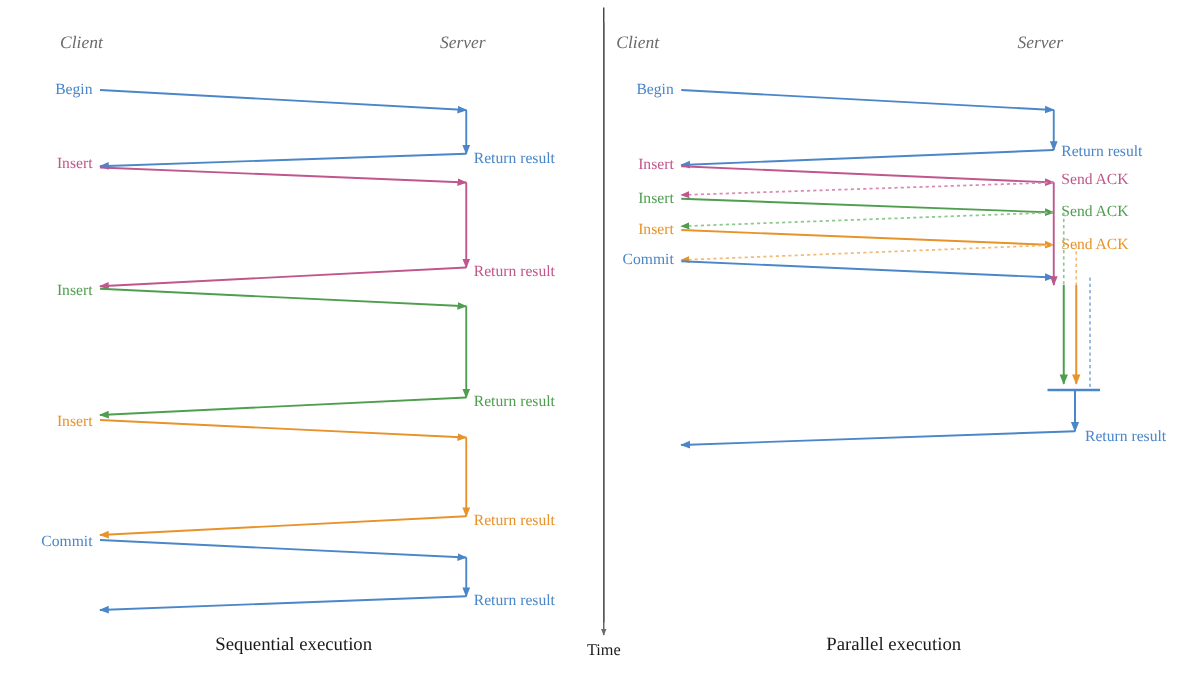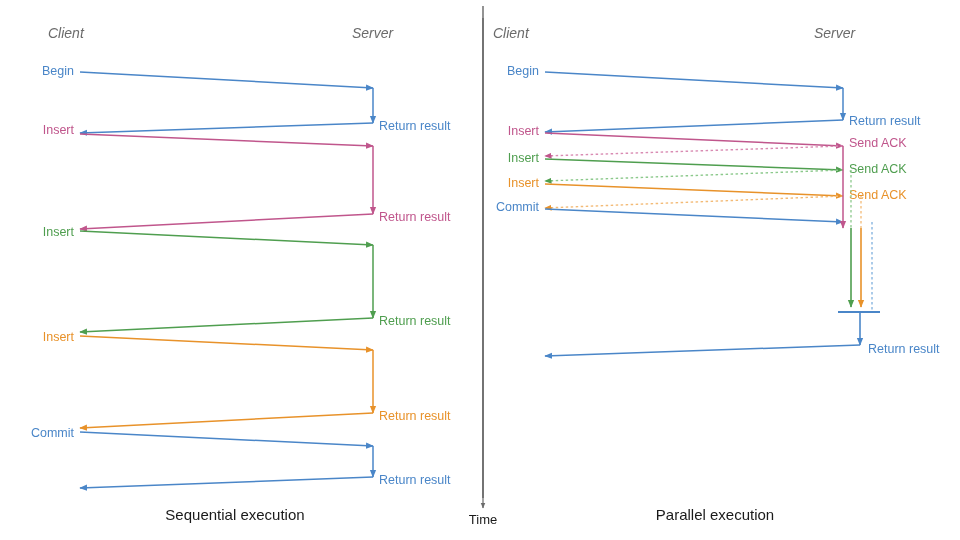--- a/index.html
+++ b/index.html
@@ -1,21 +1,21 @@
 <!DOCTYPE html>
 <html><head>
 <meta charset="utf-8">
 <style>
   html,body{margin:0;padding:0;background:#ffffff;}
   body{
     width:960px;height:540px;overflow:hidden;
     font-family:"Liberation Sans","DejaVu Sans",sans-serif;
     -webkit-font-smoothing:antialiased;
   }
-  #stage{position:relative;width:960px;height:392px;}
+  #stage{position:relative;width:960px;height:392px;font-family:Liberation Serif, serif;}
   svg#diagram{position:absolute;left:0;top:0;width:960px;height:540px;display:block;}
   .lane-title{font-style:italic;font-size:14px;fill:#6b6b6b;}
   .msg-label{font-size:12.5px;}
   .caption{font-size:15px;fill:#1a1a1a;}
   .axis-label{font-size:13px;fill:#1a1a1a;}
   .divider{stroke:#3b3b3b;stroke-width:1.1;}
   .timeaxis{stroke:#5a5a5a;stroke-width:1.1;}
   .flowline{fill:none;stroke-linecap:butt;}
 </style>
 </head>

